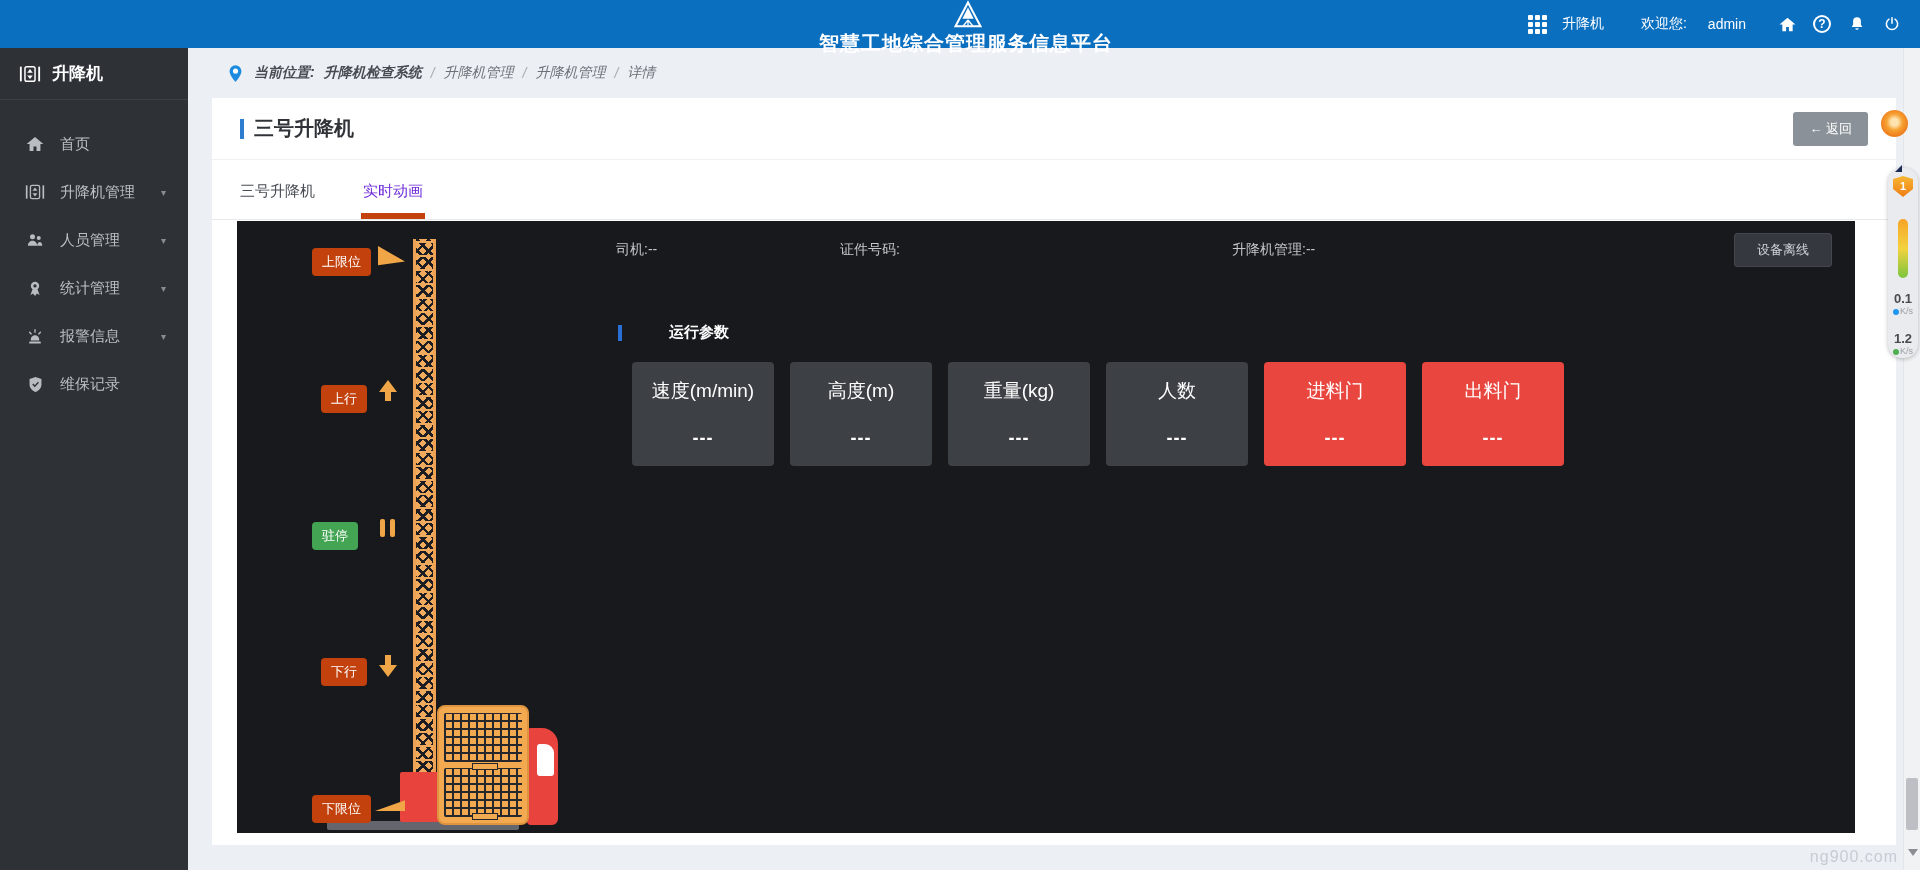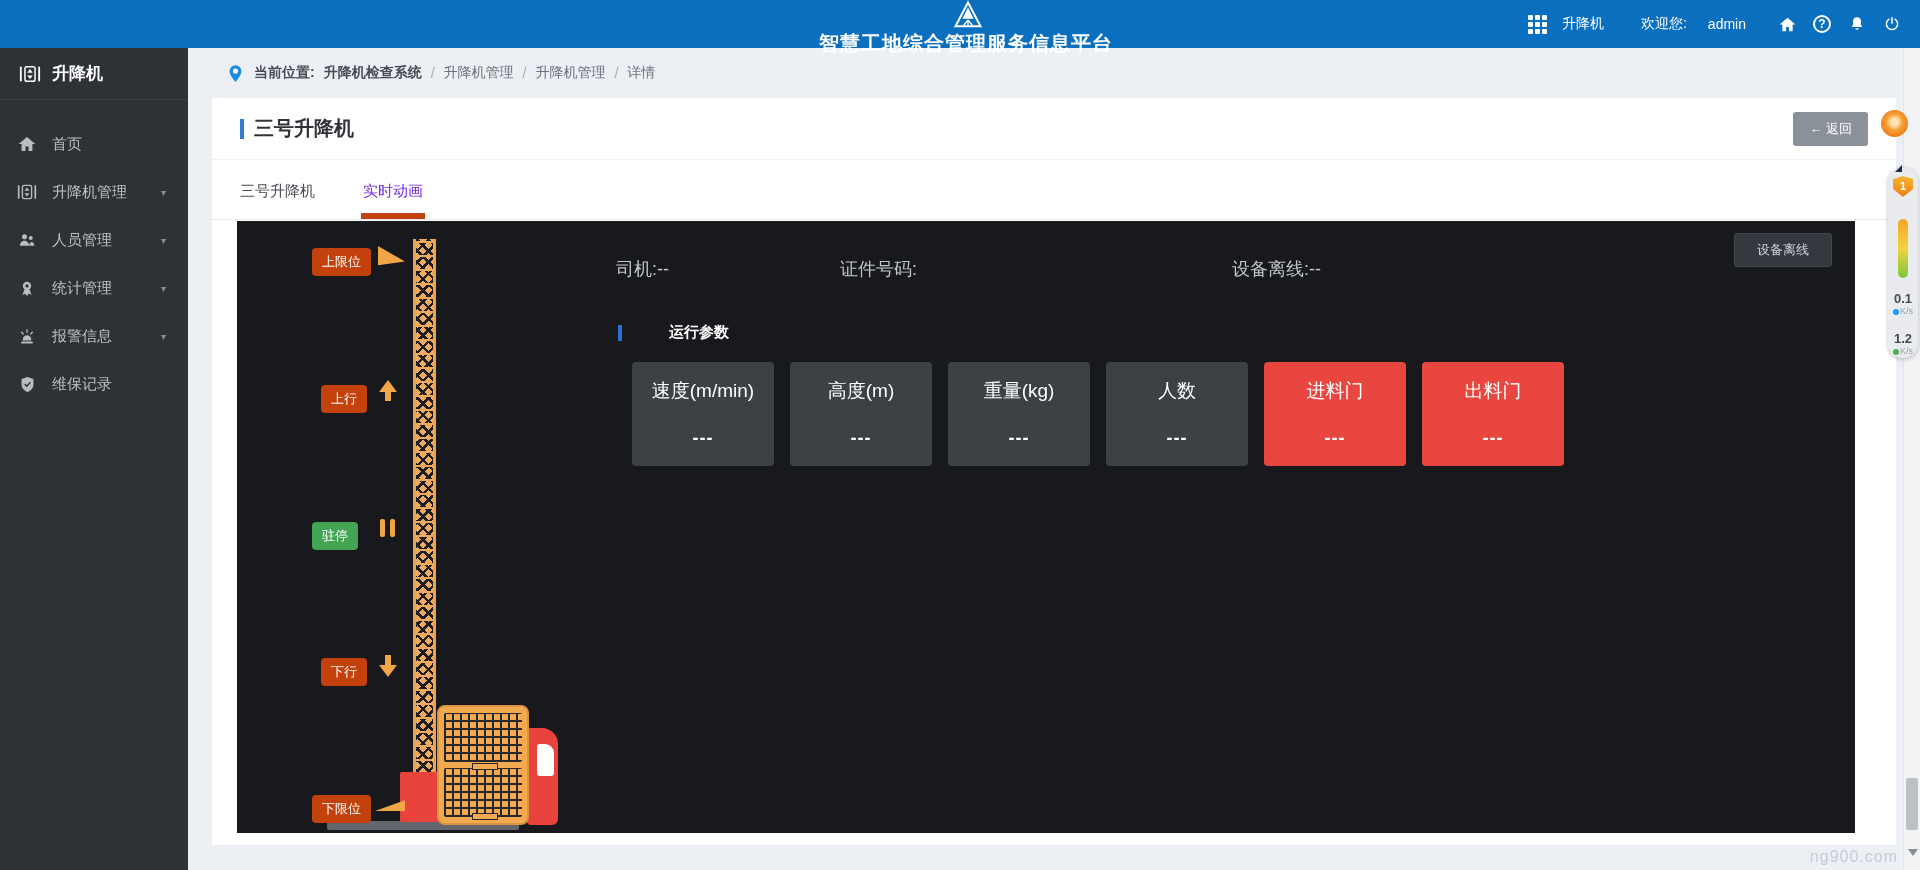--- a/index.html
+++ b/index.html
@@ -18,46 +18,46 @@
   .welcome { margin-right:6px; }
   .username { margin-right:16px; }
   .hicon { width:20px; height:20px; display:flex; align-items:center; justify-content:center; cursor:pointer; }
   .help-circle { width:18px; height:18px; border:2px solid #fff; border-radius:50%; font-size:12px; font-weight:bold; display:flex; align-items:center; justify-content:center; }
 
   
   .sidebar { position:absolute; top:48px; left:0; width:188px; height:822px; background:#2e3237; z-index:10; }
   .sidebar-head { height:52px; display:flex; align-items:center; padding-left:18px; border-bottom:1px solid #3d4147; color:#fff; }
   .sidebar-head .t { font-size:17px; font-weight:bold; margin-left:10px; }
   .menu { padding-top:20px; }
-  .menu-item { position:relative; height:48px; display:flex; align-items:center; padding-left:16px; color:#bcbfc4; font-size:15px; cursor:pointer; }
+  .menu-item { position:relative; height:48px; display:flex; align-items:center; padding-left:24px; color:#bcbfc4; font-size:15px; cursor:pointer; }
   .menu-item .mi { width:22px; height:22px; margin-right:14px; display:flex; align-items:center; justify-content:center; }
   .menu-item .caret { position:absolute; right:22px; font-size:10px; color:#8a8e94; }
 
   
   .main { position:absolute; left:188px; top:48px; width:1732px; height:822px; }
-  .breadcrumb { height:50px; display:flex; align-items:center; padding-left:38px; font-size:14px; gap:9px; }
+  .breadcrumb { height:50px; display:flex; align-items:center; padding-left:38px; font-size:14px; gap:9px;font-style:italic; }
   .bc-prefix,.bc-root { color:#474b52; font-weight:bold; }
   .bc-sep { color:#a7adb5; }
   .bc-item { color:#6d727a; }
 
   .card { position:absolute; left:24px; top:50px; width:1684px; height:747px; background:#ffffff; }
   .title-row { position:relative; height:62px; display:flex; align-items:center; padding-left:28px; border-bottom:1px solid #f0f1f3; }
   .title-bar { width:4px; height:20px; background:#2f7dd1; margin-right:10px; }
   .page-title { font-size:20px; font-weight:bold; color:#303338; }
   .back-btn { position:absolute; right:28px; top:14px; background:#8b9198; color:#fff; font-size:13px; border:none; border-radius:3px; padding:8px 16px; cursor:pointer; }
 
   .tabs { display:flex; padding-left:26px; gap:44px; border-bottom:1px solid #e7e9ec; margin-top:12px; }
   .tab { font-size:15px; color:#474b52; padding:10px 2px 12px; cursor:pointer; }
   .tab.active { color:#6d28d9; border-bottom:6px solid #c2410c; }
 
   
   .panel { position:absolute; left:25px; top:123px; width:1618px; height:612px; background:#17191d; }
 
   
-  .inf { position:absolute; top:20px; font-size:18px; color:#c2c5c9;margin-top:16px; }
+  .inf { position:absolute; top:20px; font-size:14px; color:#c2c5c9; }
   .inf-driver { left:379px; } .inf-cert { left:603px; } .inf-time { left:995px; }
   .status-btn { position:absolute; right:23px; top:12px; background:#35393f; color:#cfd2d6; font-size:13px; border:1px solid #43474d; border-radius:3px; padding:7px 22px; cursor:pointer; }
 
   
   .sec-head { position:absolute; left:381px; top:102px; display:flex; align-items:center;gap:38px; }
   .sec-bar { width:4px; height:16px; background:#2a6fd6; margin-right:9px; }
   .sec-title { color:#fff; font-size:15px; font-weight:bold; }
   .cards { position:absolute; left:395px; top:141px; display:flex; gap:16px; }
   .pcard { width:142px; height:104px; background:#3d4045; border-radius:4px; color:#fff; text-align:center; padding-top:16px; }
   .pcard.alert { background:#e8463f; }
@@ -286,21 +286,21 @@
 
       <div class="panel">
 
         <div class="inf inf-driver">
           <span>司机:</span><span>--</span>
         </div>
         <div class="inf inf-cert">
           <span>证件号码:</span><span></span>
         </div>
         <div class="inf inf-time">
-          <span>设备离线:</span><span>--</span>
+          <span>升降机管理:</span><span>--</span>
         </div>
         <button class="status-btn">设备离线</button>
 
         <div class="sec-head">
           <span class="sec-bar"></span>
           <span class="sec-title">运行参数</span>
         </div>
         <div class="cards">
           <div class="pcard">
             <div class="lbl">速度(m/min)</div>

